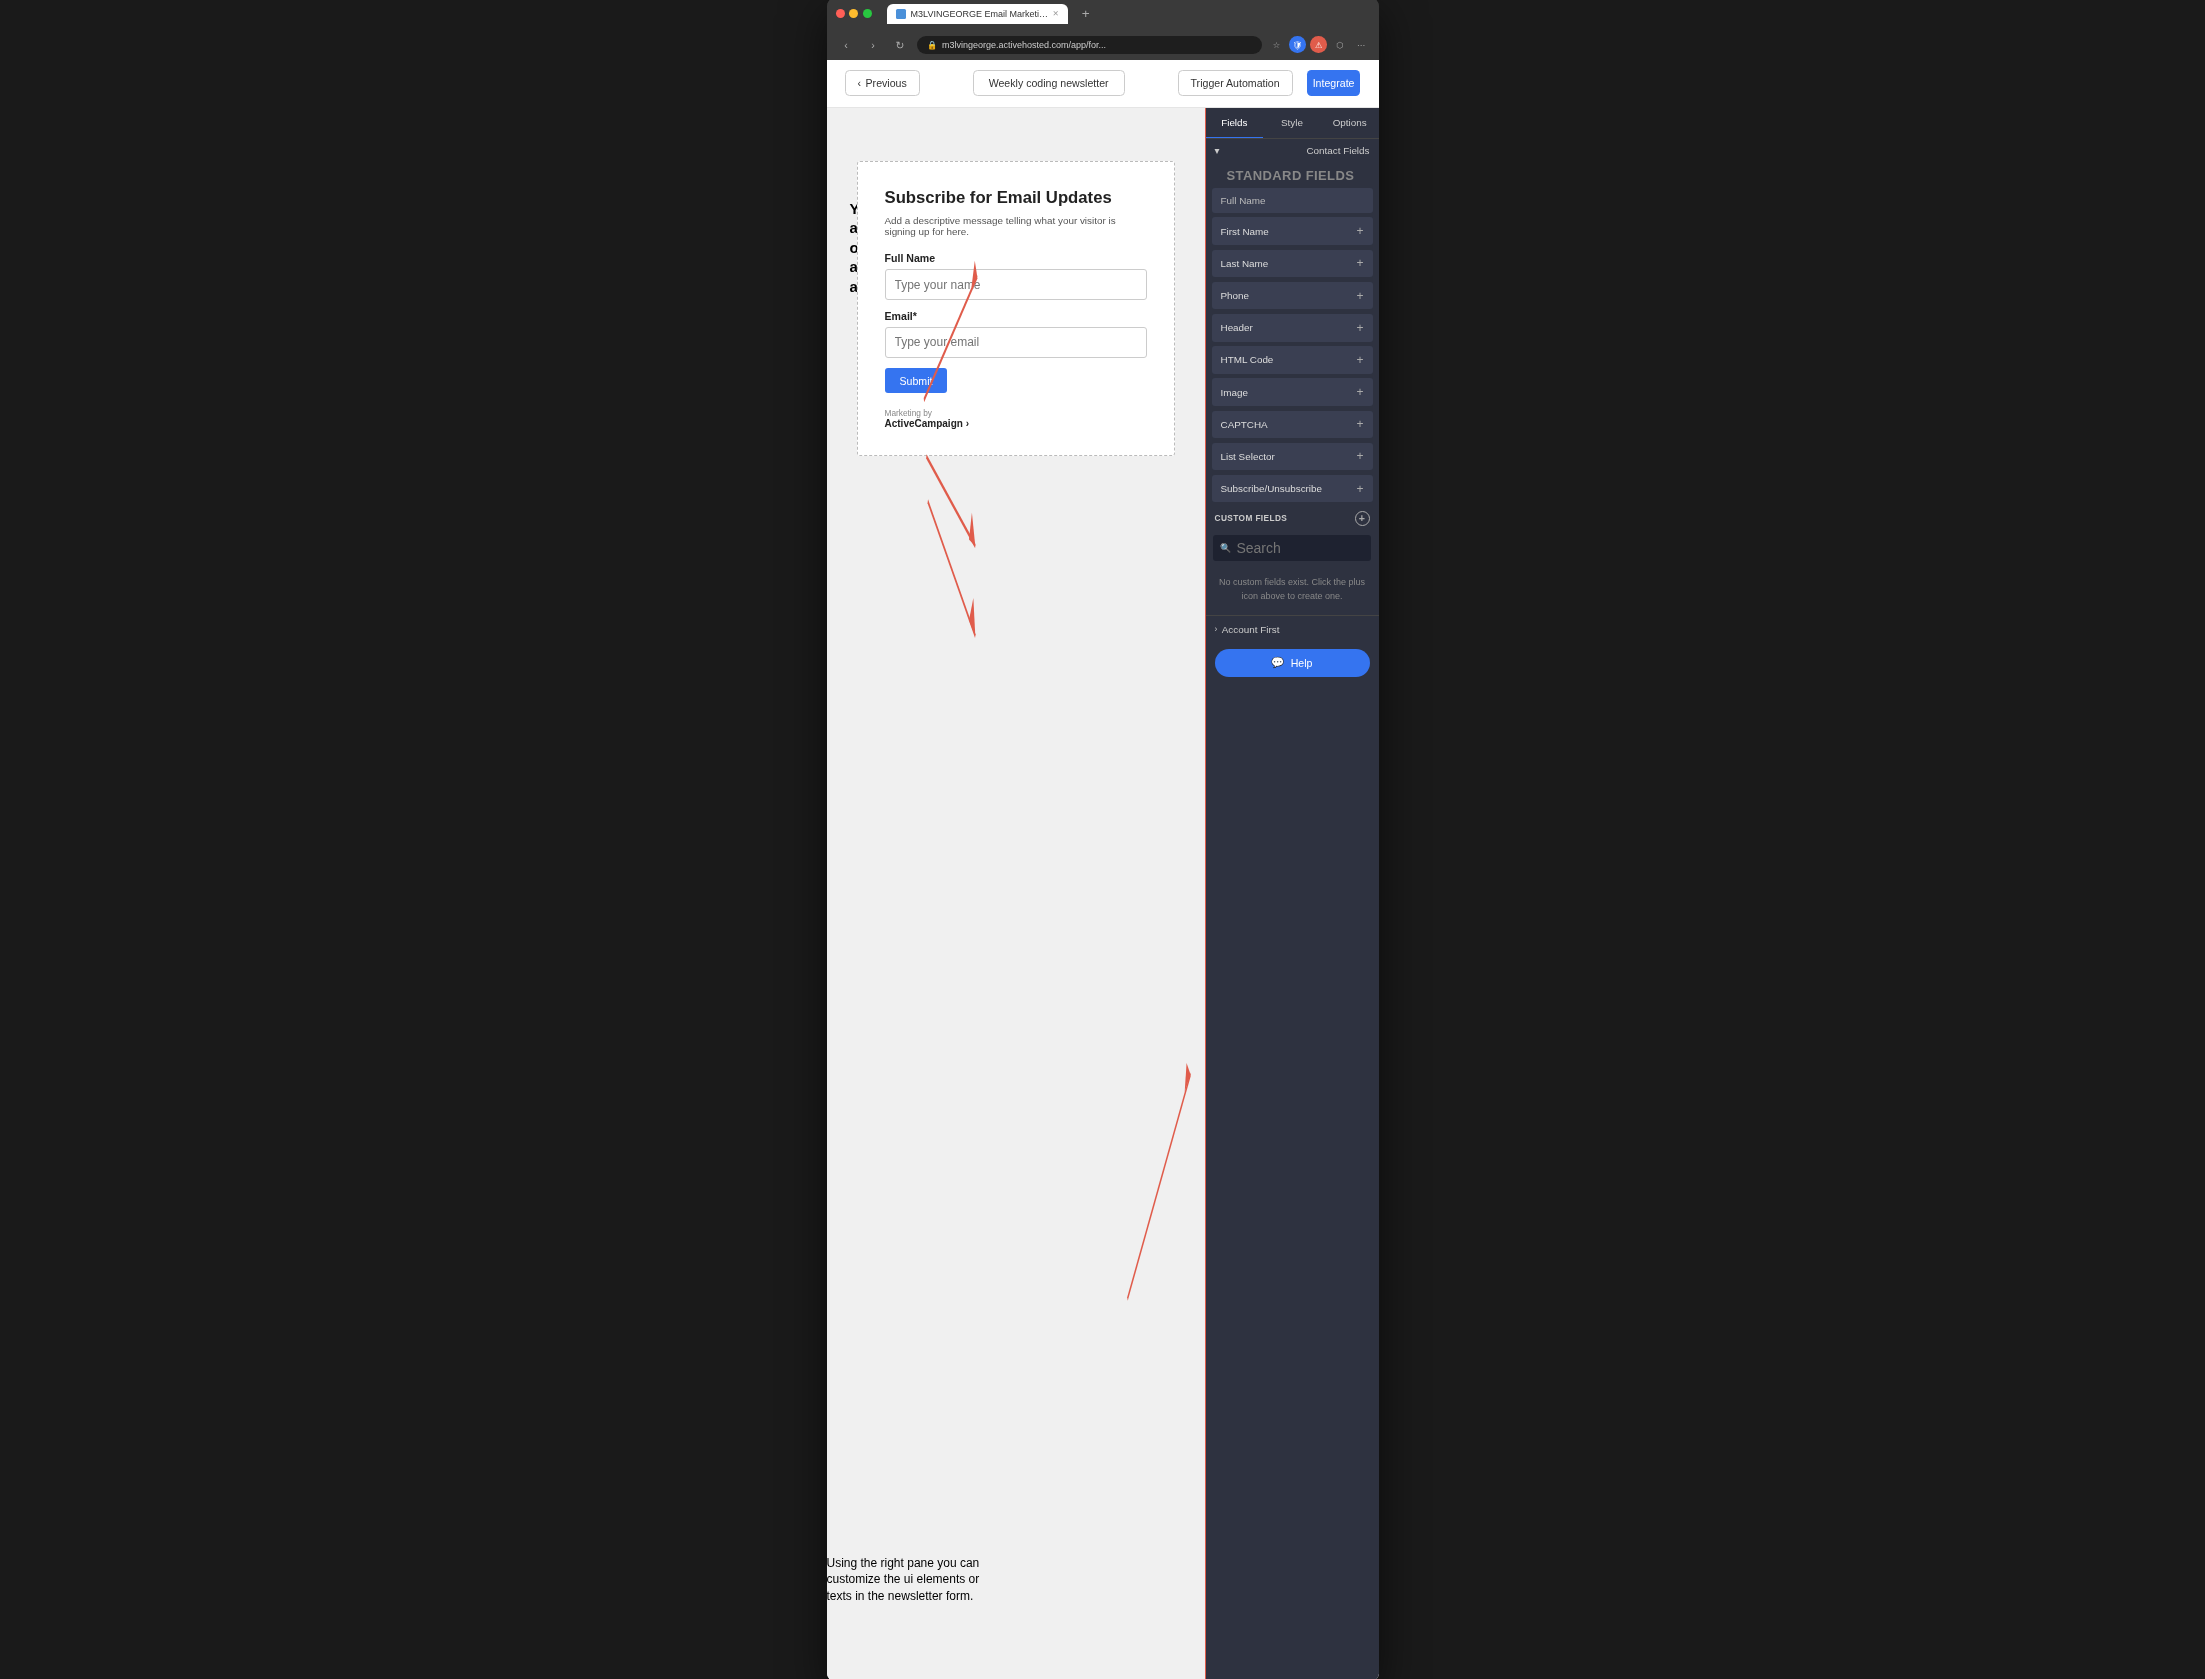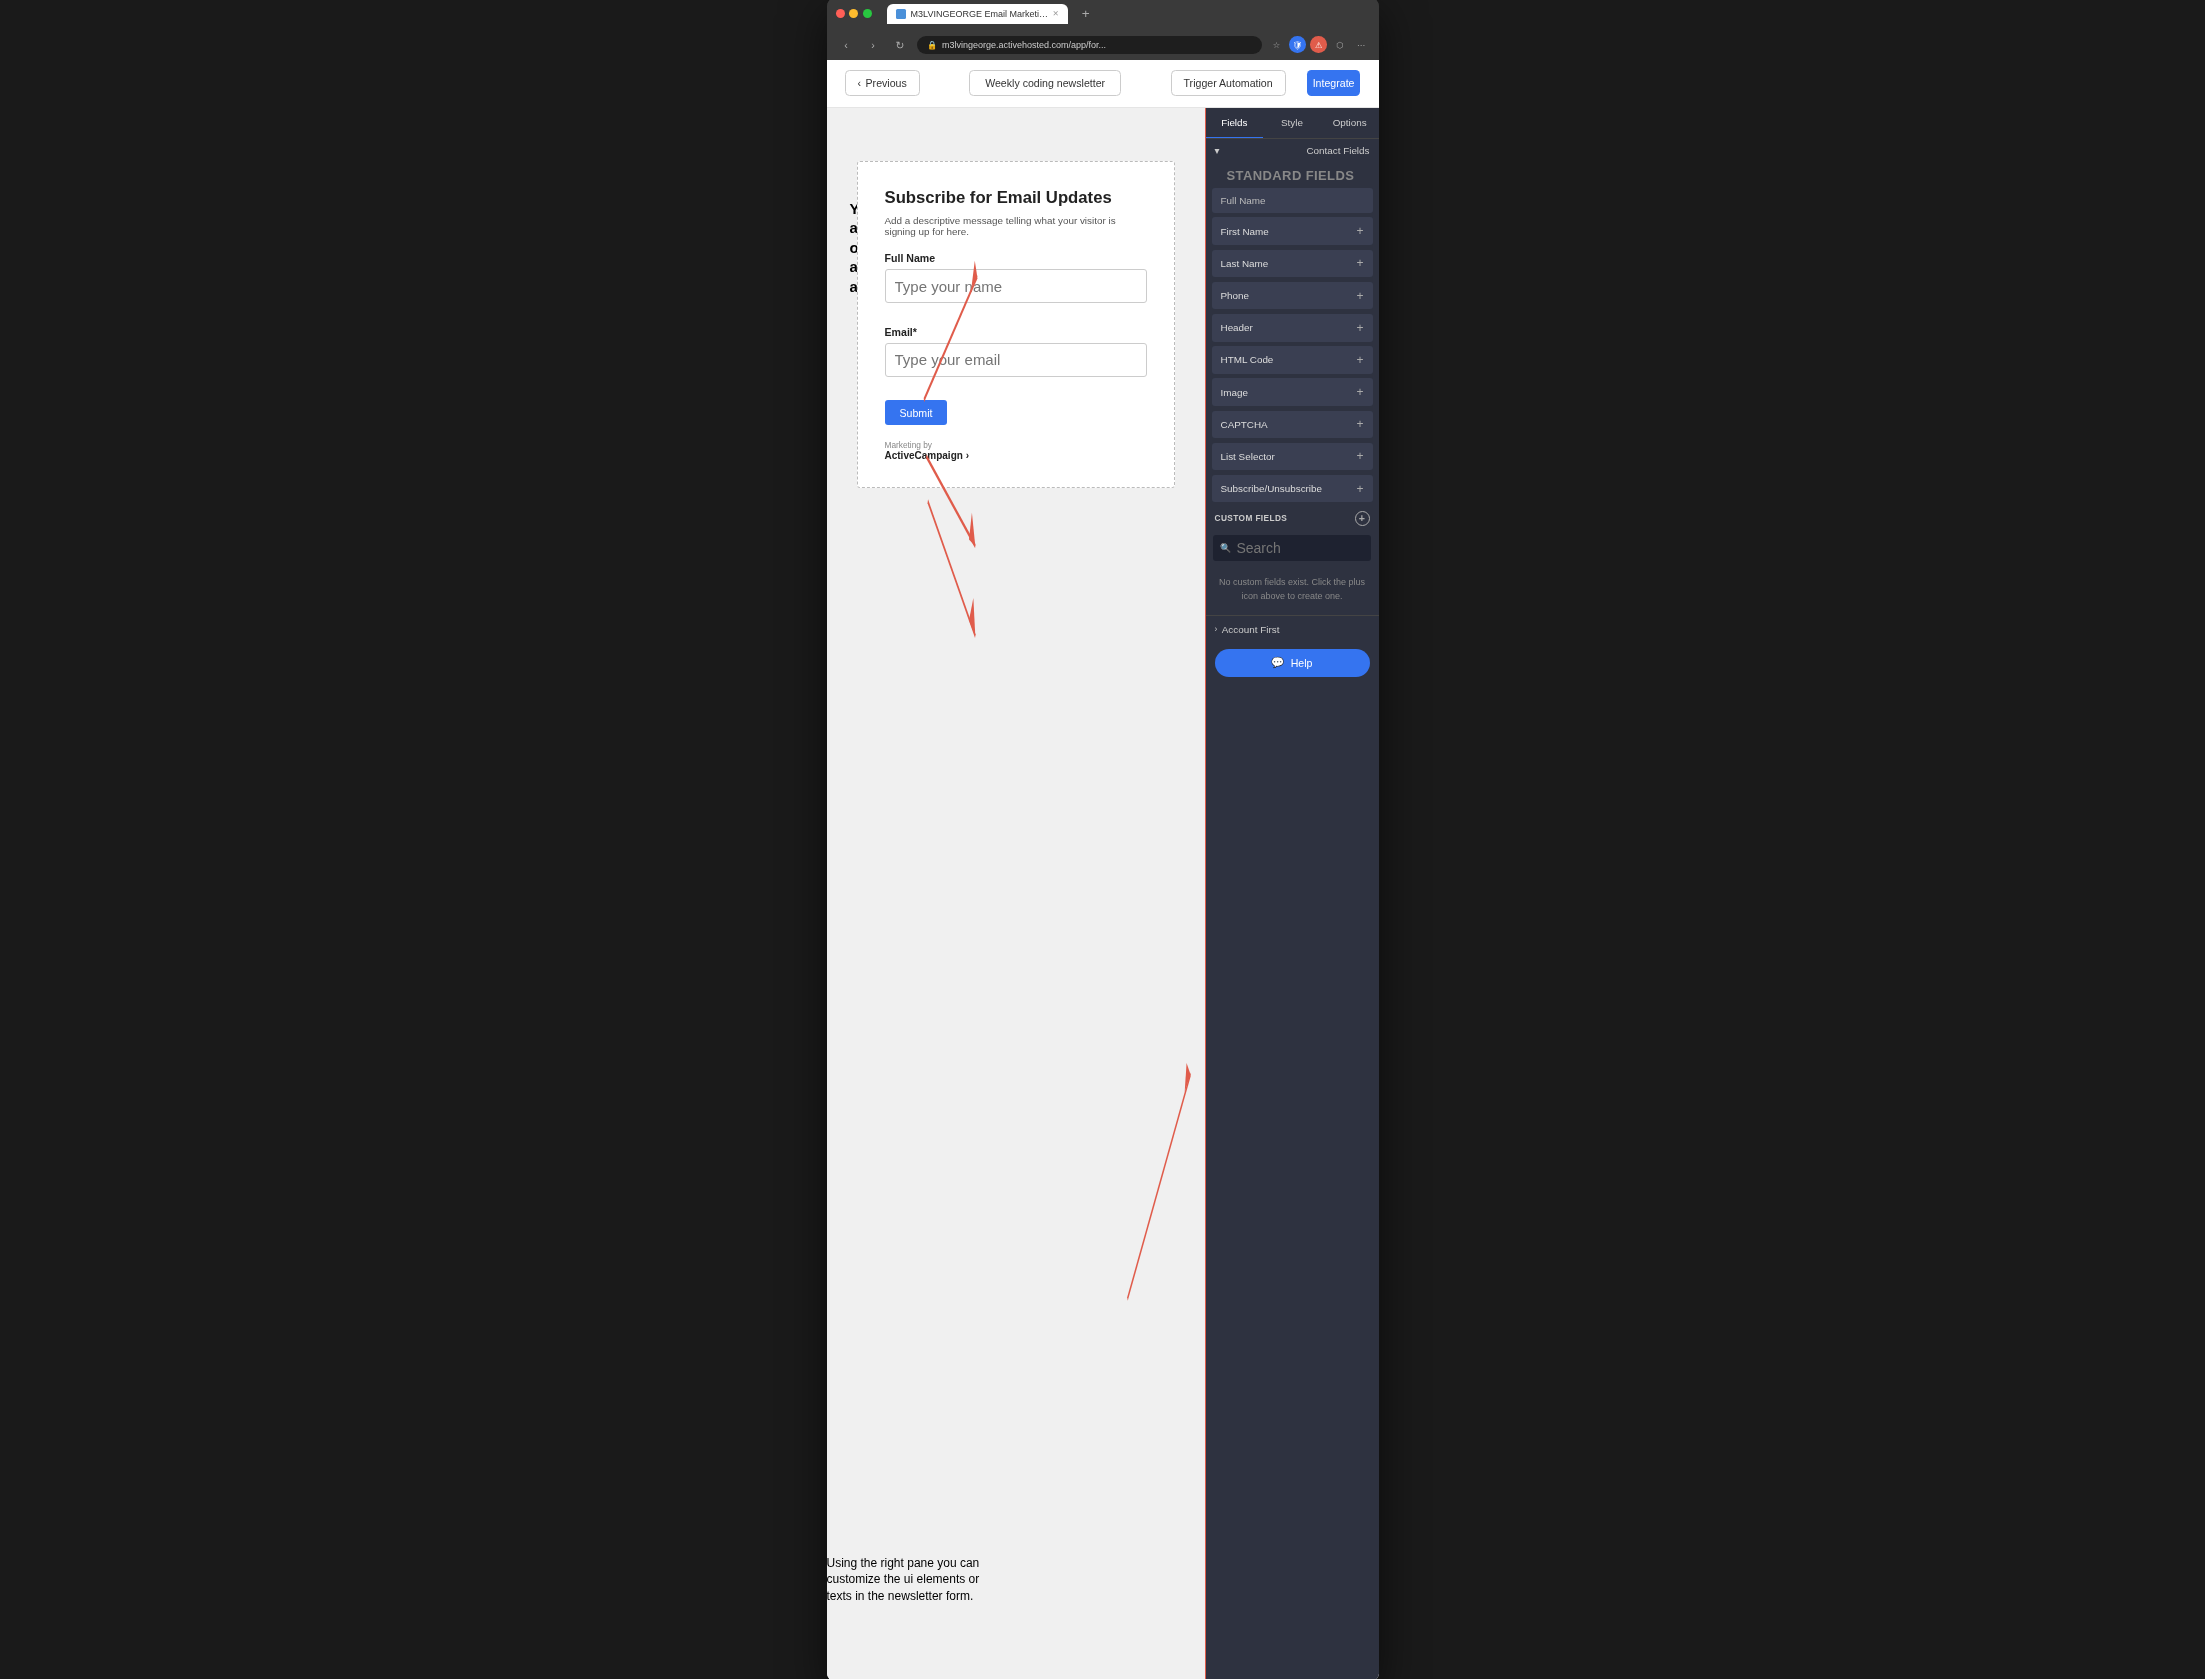--- a/index.html
+++ b/index.html
@@ -107,21 +107,21 @@
     .newsletter-title-btn {
       margin: 0 auto;
       padding: 6px 15px;
       border: 0.8px solid #ccc;
       border-radius: 4.5px;
       background: #fff;
       font-size: 10.6px;
       color: #333;
       cursor: pointer;
     }
-    .header-right { display: flex; gap: 21px; }
+    .header-right { display: flex; gap: 14px; }
     .trigger-btn {
       padding: 6px 12px;
       border: 0.8px solid #ccc;
       border-radius: 4.5px;
       background: #fff;
       font-size: 10.6px;
       color: #333;
       cursor: pointer;
     }
     .integrate-btn {
@@ -201,23 +201,23 @@
       font-size: 10.6px;
       font-weight: 600;
       color: #222;
       margin-bottom: 4.5px;
     }
     .form-input {
       width: 100%;
       padding: 7.6px 9px;
       border: 0.8px solid #ccc;
       border-radius: 3px;
-      font-size: 15px;
+      font-size: 12px;
       color: #aaa;
-      margin-bottom: 23px;
+      margin-bottom: 10px;
       outline: none;
     }
     .submit-btn {
       padding: 6.8px 15px;
       background: #3574f0;
       color: #fff;
       border: none;
       border-radius: 3px;
       font-size: 10.6px;
       font-weight: 500;

